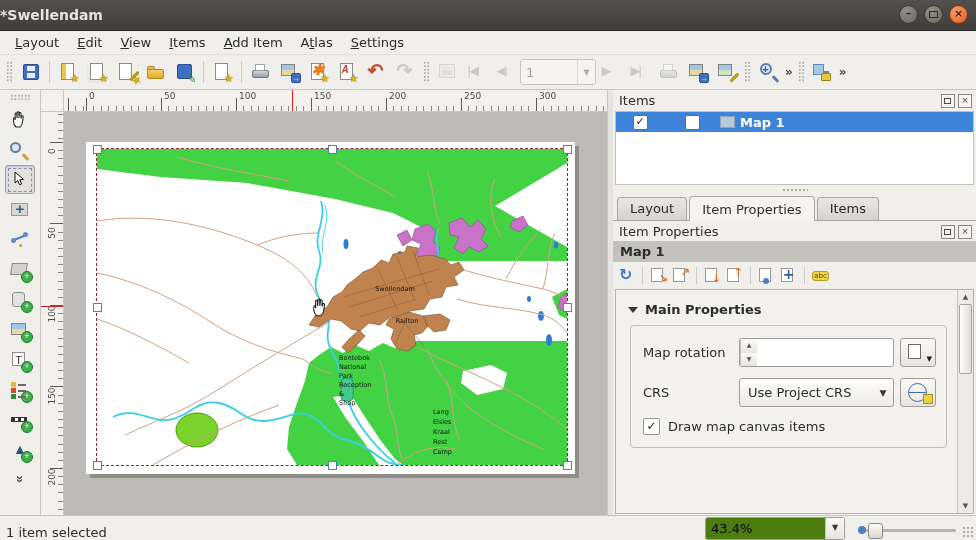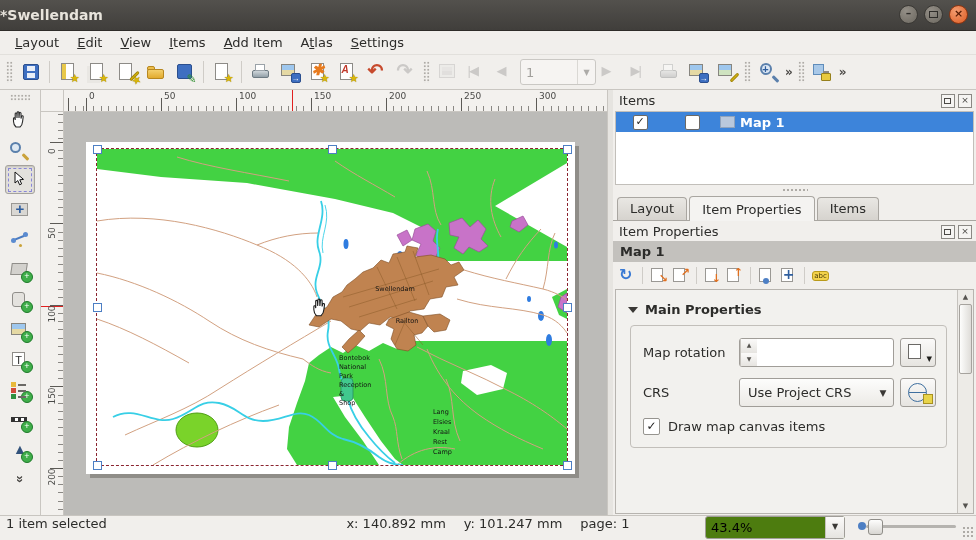--- a/index.html
+++ b/index.html
@@ -173,21 +173,21 @@
   .globe-btn::before{content:"";position:absolute;left:7px;top:4px;width:17px;height:17px;border-radius:50%;border:1px solid #3f6f9f;
      background:linear-gradient(#8fc0e8,#5f93c4);background-image:linear-gradient(0deg,transparent 45%,#3f6f9f 45% 50%,transparent 50%),linear-gradient(90deg,transparent 45%,#3f6f9f 45% 50%,transparent 50%);}
   .globe-btn::after{content:"";position:absolute;right:2px;bottom:2px;width:8px;height:8px;background:#e8d44a;border:1px solid #a89020;}
   .cbrow{display:flex;align-items:center;gap:8px;}
   .cb2{width:15px;height:15px;background:#fff;border:1px solid #96948f;border-radius:2px;font-size:12px;line-height:14px;text-align:center;color:#222;font-weight:bold;}
   .vscroll{width:15px;flex:0 0 15px;background:#edebe7;border-left:1px solid #c5c2bd;display:flex;flex-direction:column;}
   .varrow{height:14px;font-size:7px;line-height:14px;text-align:center;color:#55534f;}
   .vthumb{height:68px;margin:0 1px;background:linear-gradient(90deg,#fdfdfc,#dedcd8);border:1px solid #a6a39e;border-radius:2px;}
 
   
-  .statusbar{height:24px;flex:0 0 24px;background:#f1efec;border-top:1px solid #c8c5c0;display:flex;align-items:flex-start;position:relative;padding:0 6px;}
+  .statusbar{height:24px;flex:0 0 24px;background:#f1efec;border-top:1px solid #c8c5c0;display:flex;align-items:flex-end;position:relative;padding:0 6px;}
   .coords{position:absolute;left:50%;transform:translateX(-50%);display:flex;gap:18px;}
   .zoombox{position:absolute;left:705px;width:138px;height:21px;border:1px solid #a09d98;border-radius:3px;background:#4d7c0f;display:flex;align-items:center;}
   .zoombox input{flex:1;min-width:0;border:none;background:transparent;font:13px "DejaVu Sans",sans-serif;padding:0 5px;}
   .zoombox .arrow-btn{width:18px;height:100%;border-left:1px solid #c5c2bd;background:linear-gradient(#fbfaf9,#e6e4e0);font-size:8px;line-height:20px;text-align:center;color:#3a3835;}
   .zslider{position:absolute;left:856px;width:100px;height:20px;}
   .zslider .track{position:absolute;left:10px;right:0;top:9px;height:3px;background:#b5b3af;border-radius:2px;}
   .zslider .startdot{position:absolute;left:2px;top:6px;width:8px;height:8px;border-radius:50%;background:#4d7fc4;}
   .zslider .knob{position:absolute;left:12px;top:3px;width:13px;height:14px;background:linear-gradient(#fdfdfc,#d8d6d2);border:1px solid #8f8d88;border-radius:3px;}
   .grip{position:absolute;right:2px;bottom:2px;width:12px;height:12px;background-image:radial-gradient(#aeaba6 1px,transparent 1.1px);background-size:4px 4px;}
 </style>
@@ -618,25 +618,20 @@
           <span class="vthumb"></span>
           <span style="flex:1"></span>
           <span class="varrow">▼</span>
         </div>
       </div>
     </div>
   </div>
 
   <div class="statusbar">
     <span>1 item selected</span>
-    <span class="coords">
-      <span>x: 140.892 mm</span>
-        <span>y: 101.247 mm</span>
-        <span>page: 1</span>
-    </span>
     <span class="zoombox">
       <input value="43.4%" style="">
       <span class="arrow-btn">▼</span>
     </span>
     <span class="zslider">
       <span class="track"></span>
         <span class="startdot"></span>
         <span class="knob"></span>
     </span>
     <span class="grip"></span>

